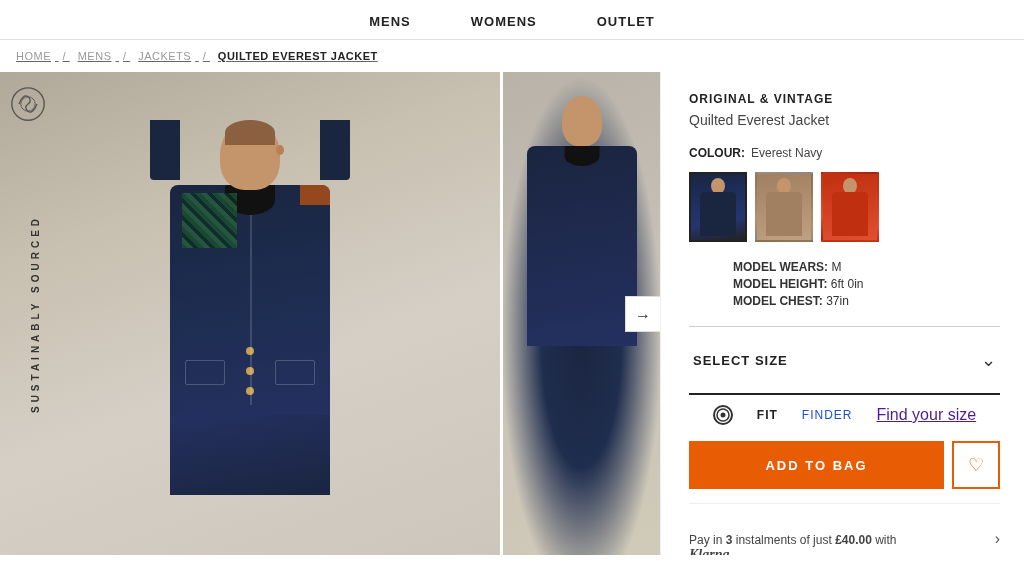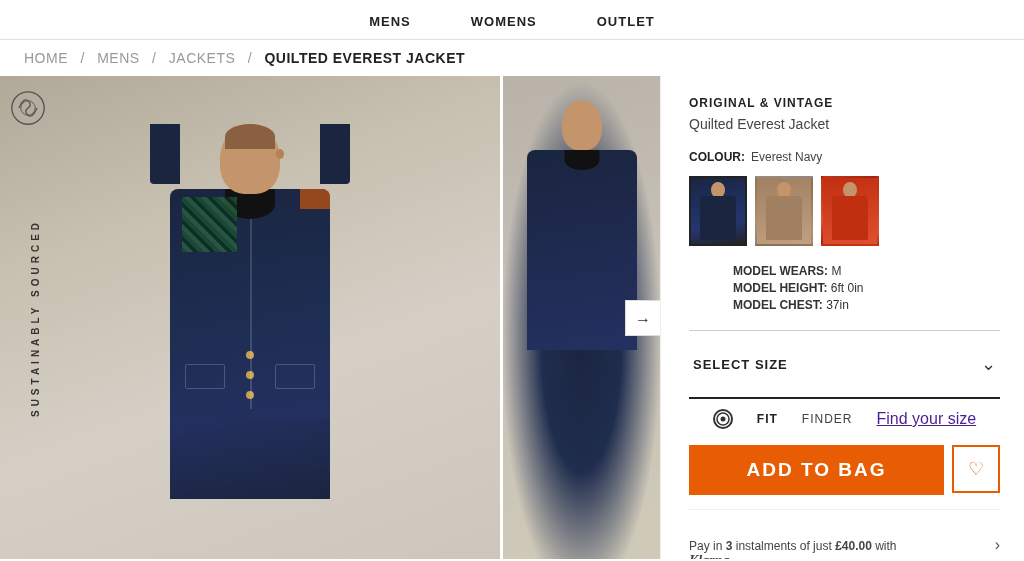--- a/index.html
+++ b/index.html
@@ -19,26 +19,27 @@
       font-size: 13px;
       font-weight: 600;
       letter-spacing: 1px;
       color: #222;
       cursor: pointer;
       text-transform: uppercase;
     }
 
     
     .breadcrumb {
-      padding: 10px 20px;
-      font-size: 14px;
+      padding: 10px 12px;
+      font-size: 11px;
       color: #666;
       letter-spacing: 0.5px;
       text-transform: uppercase;
       background: #fff;
+      text-decoration: underline;
     }
     .breadcrumb span { color: #999; margin: 0 4px; }
     .breadcrumb .current { color: #222; font-weight: 600; }
 
     
     .main {
       display: flex;
       height: calc(561px - 78px);
     }
 
@@ -260,21 +261,21 @@
       display: flex;
       gap: 8px;
       margin-bottom: 14px;
     }
     .add-to-bag-btn {
       flex: 1;
       background: #e85d04;
       color: #fff;
       border: none;
       padding: 14px 0;
-      font-size: 19px;
+      font-size: 13px;
       font-weight: 700;
       letter-spacing: 2px;
       text-transform: uppercase;
       cursor: pointer;
     }
 
     .wishlist-btn {
       width: 48px;
       height: 48px;
       border: 2px solid #e85d04;
@@ -538,21 +539,21 @@
     </div>
 
     <div class="fit-finder">
       <div class="fit-icon">
         <svg width="16" height="16" viewBox="0 0 16 16">
           <circle cx="8" cy="8" r="6" fill="none" stroke="#333" stroke-width="1.5"></circle>
           <circle cx="8" cy="8" r="2.5" fill="#333"></circle>
         </svg>
       </div>
       <span class="fit-text">FIT</span>
-      <span style="font-size:12px;color:#404040;letter-spacing:1px;font-weight:400;">FINDER</span>
+      <span style="font-size:12px;color:#1d4ed8;letter-spacing:1px;font-weight:400;">FINDER</span>
       <span class="fit-link">Find your size</span>
     </div>
 
     <div class="add-to-bag-row">
       <button class="add-to-bag-btn">ADD TO BAG</button>
       <button class="wishlist-btn">
         <span style="font-size:18px;">♡</span>
       </button>
     </div>
 

